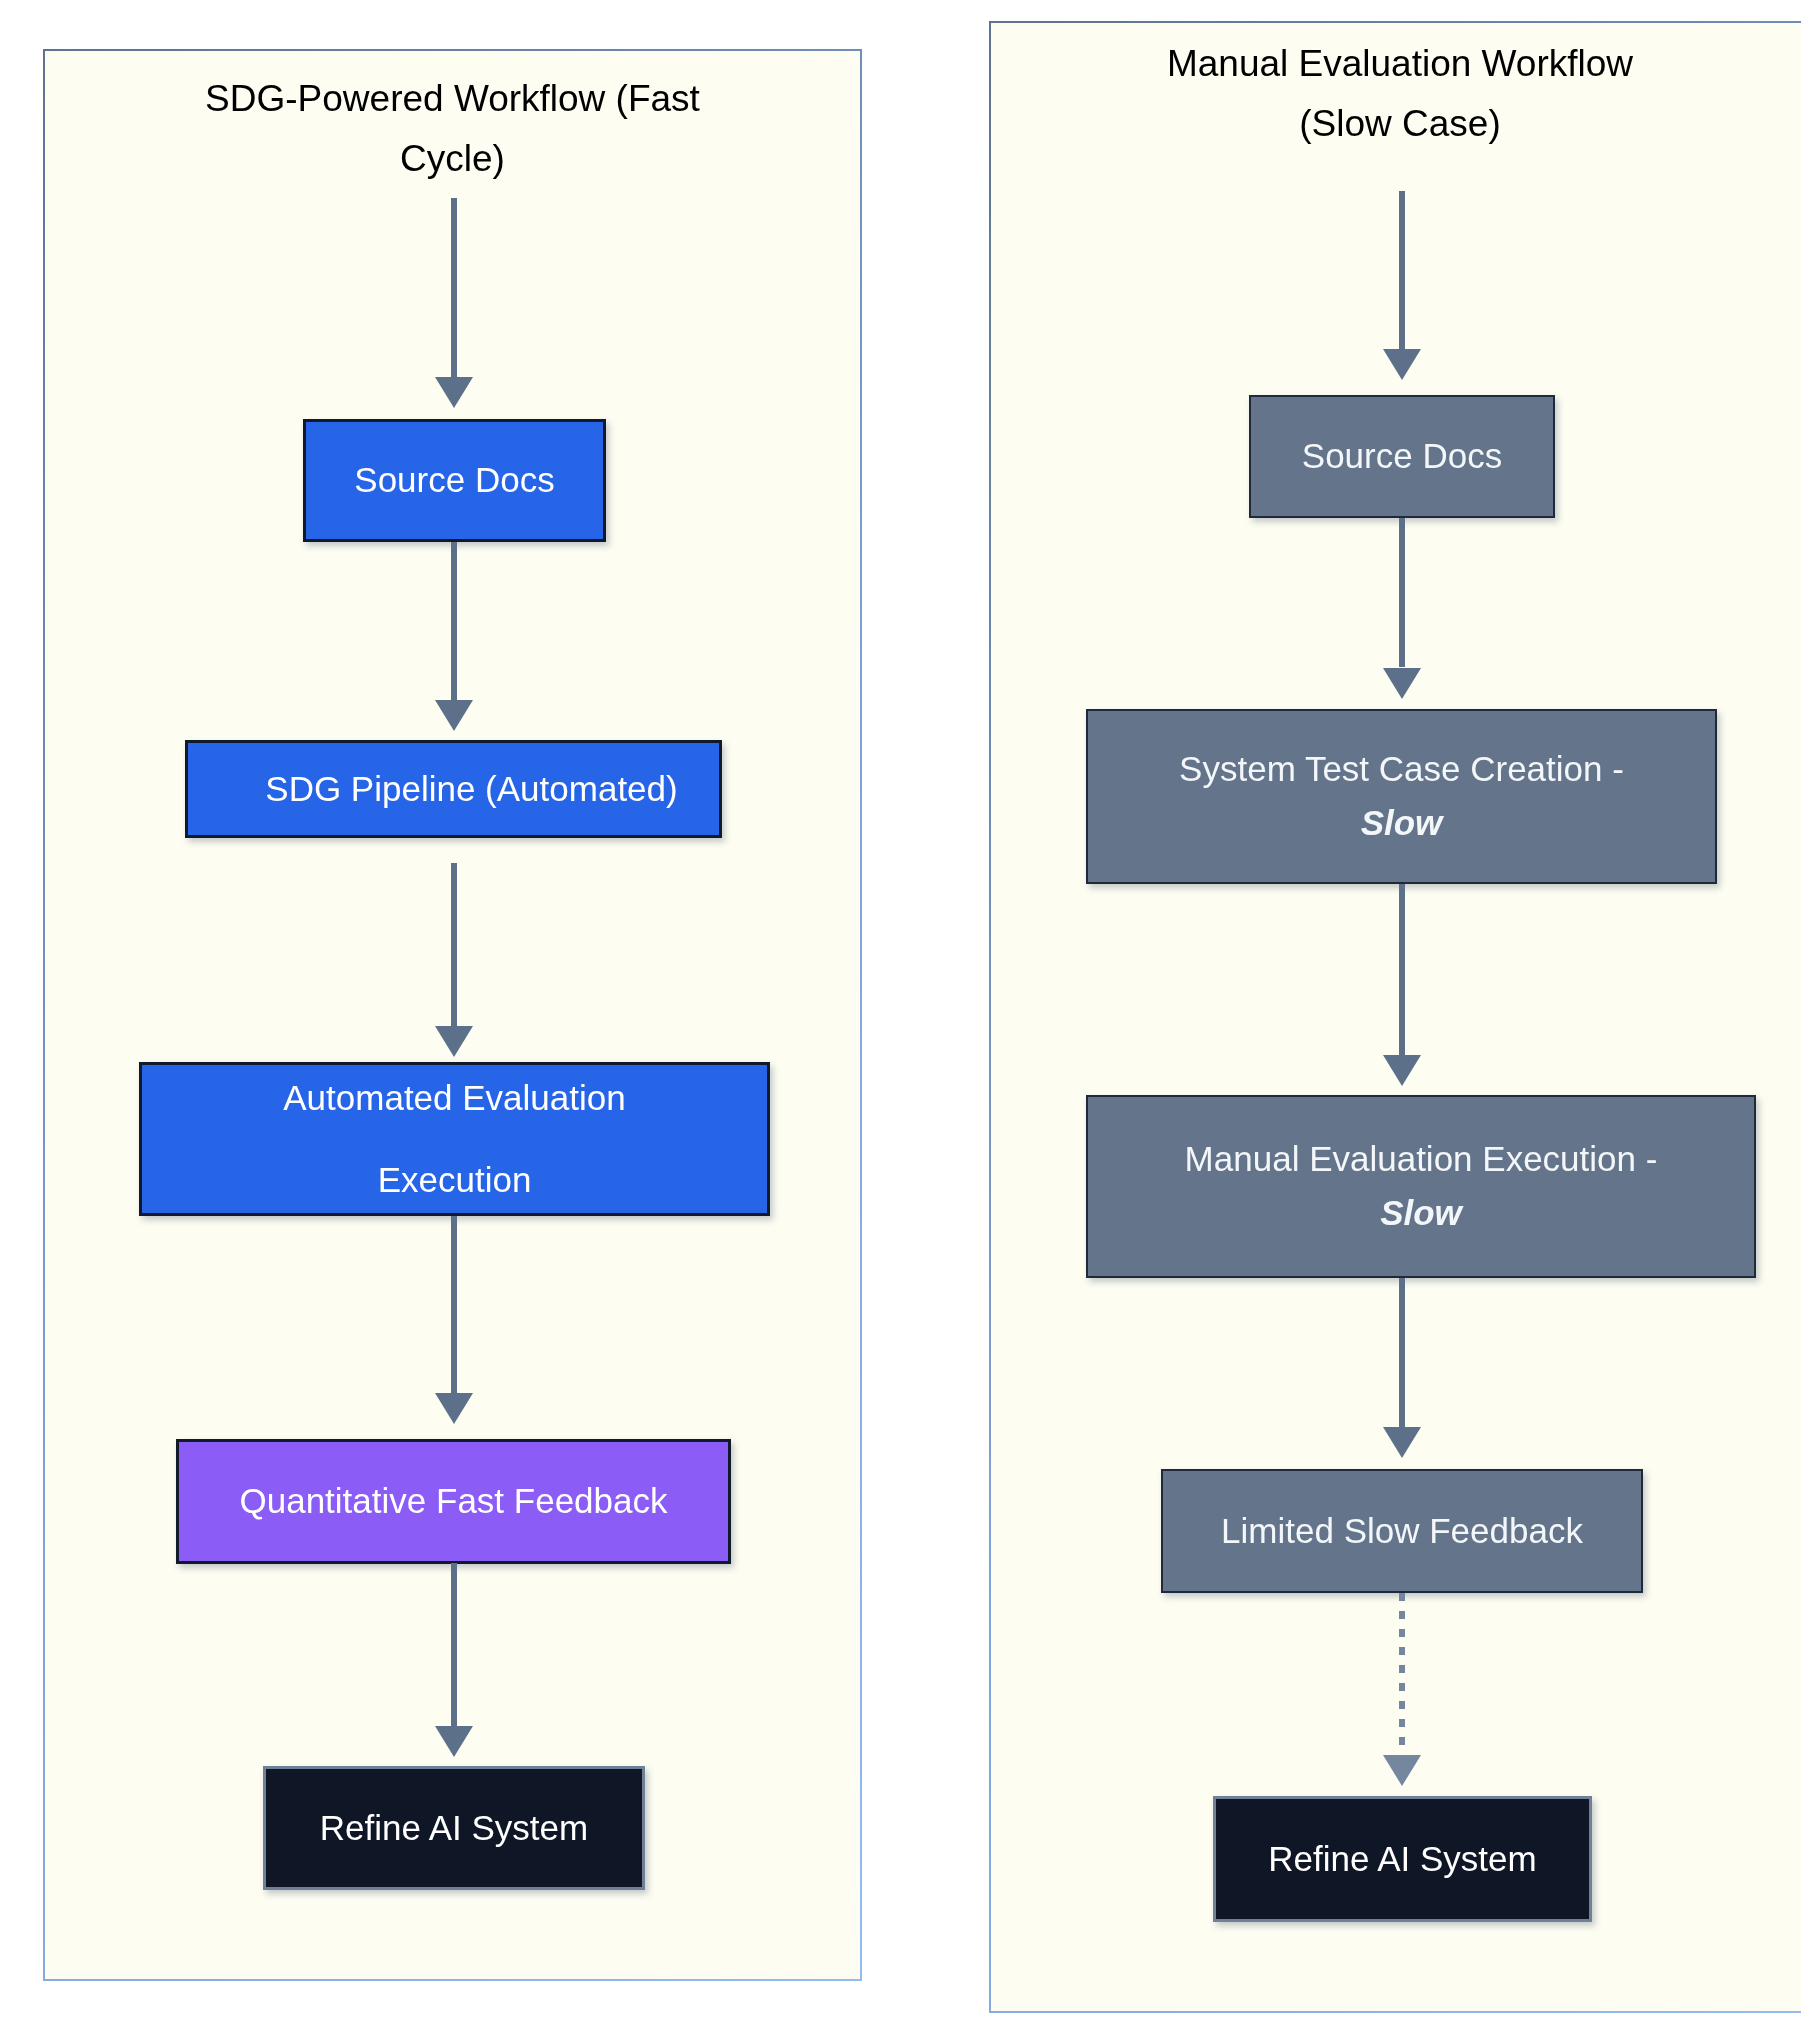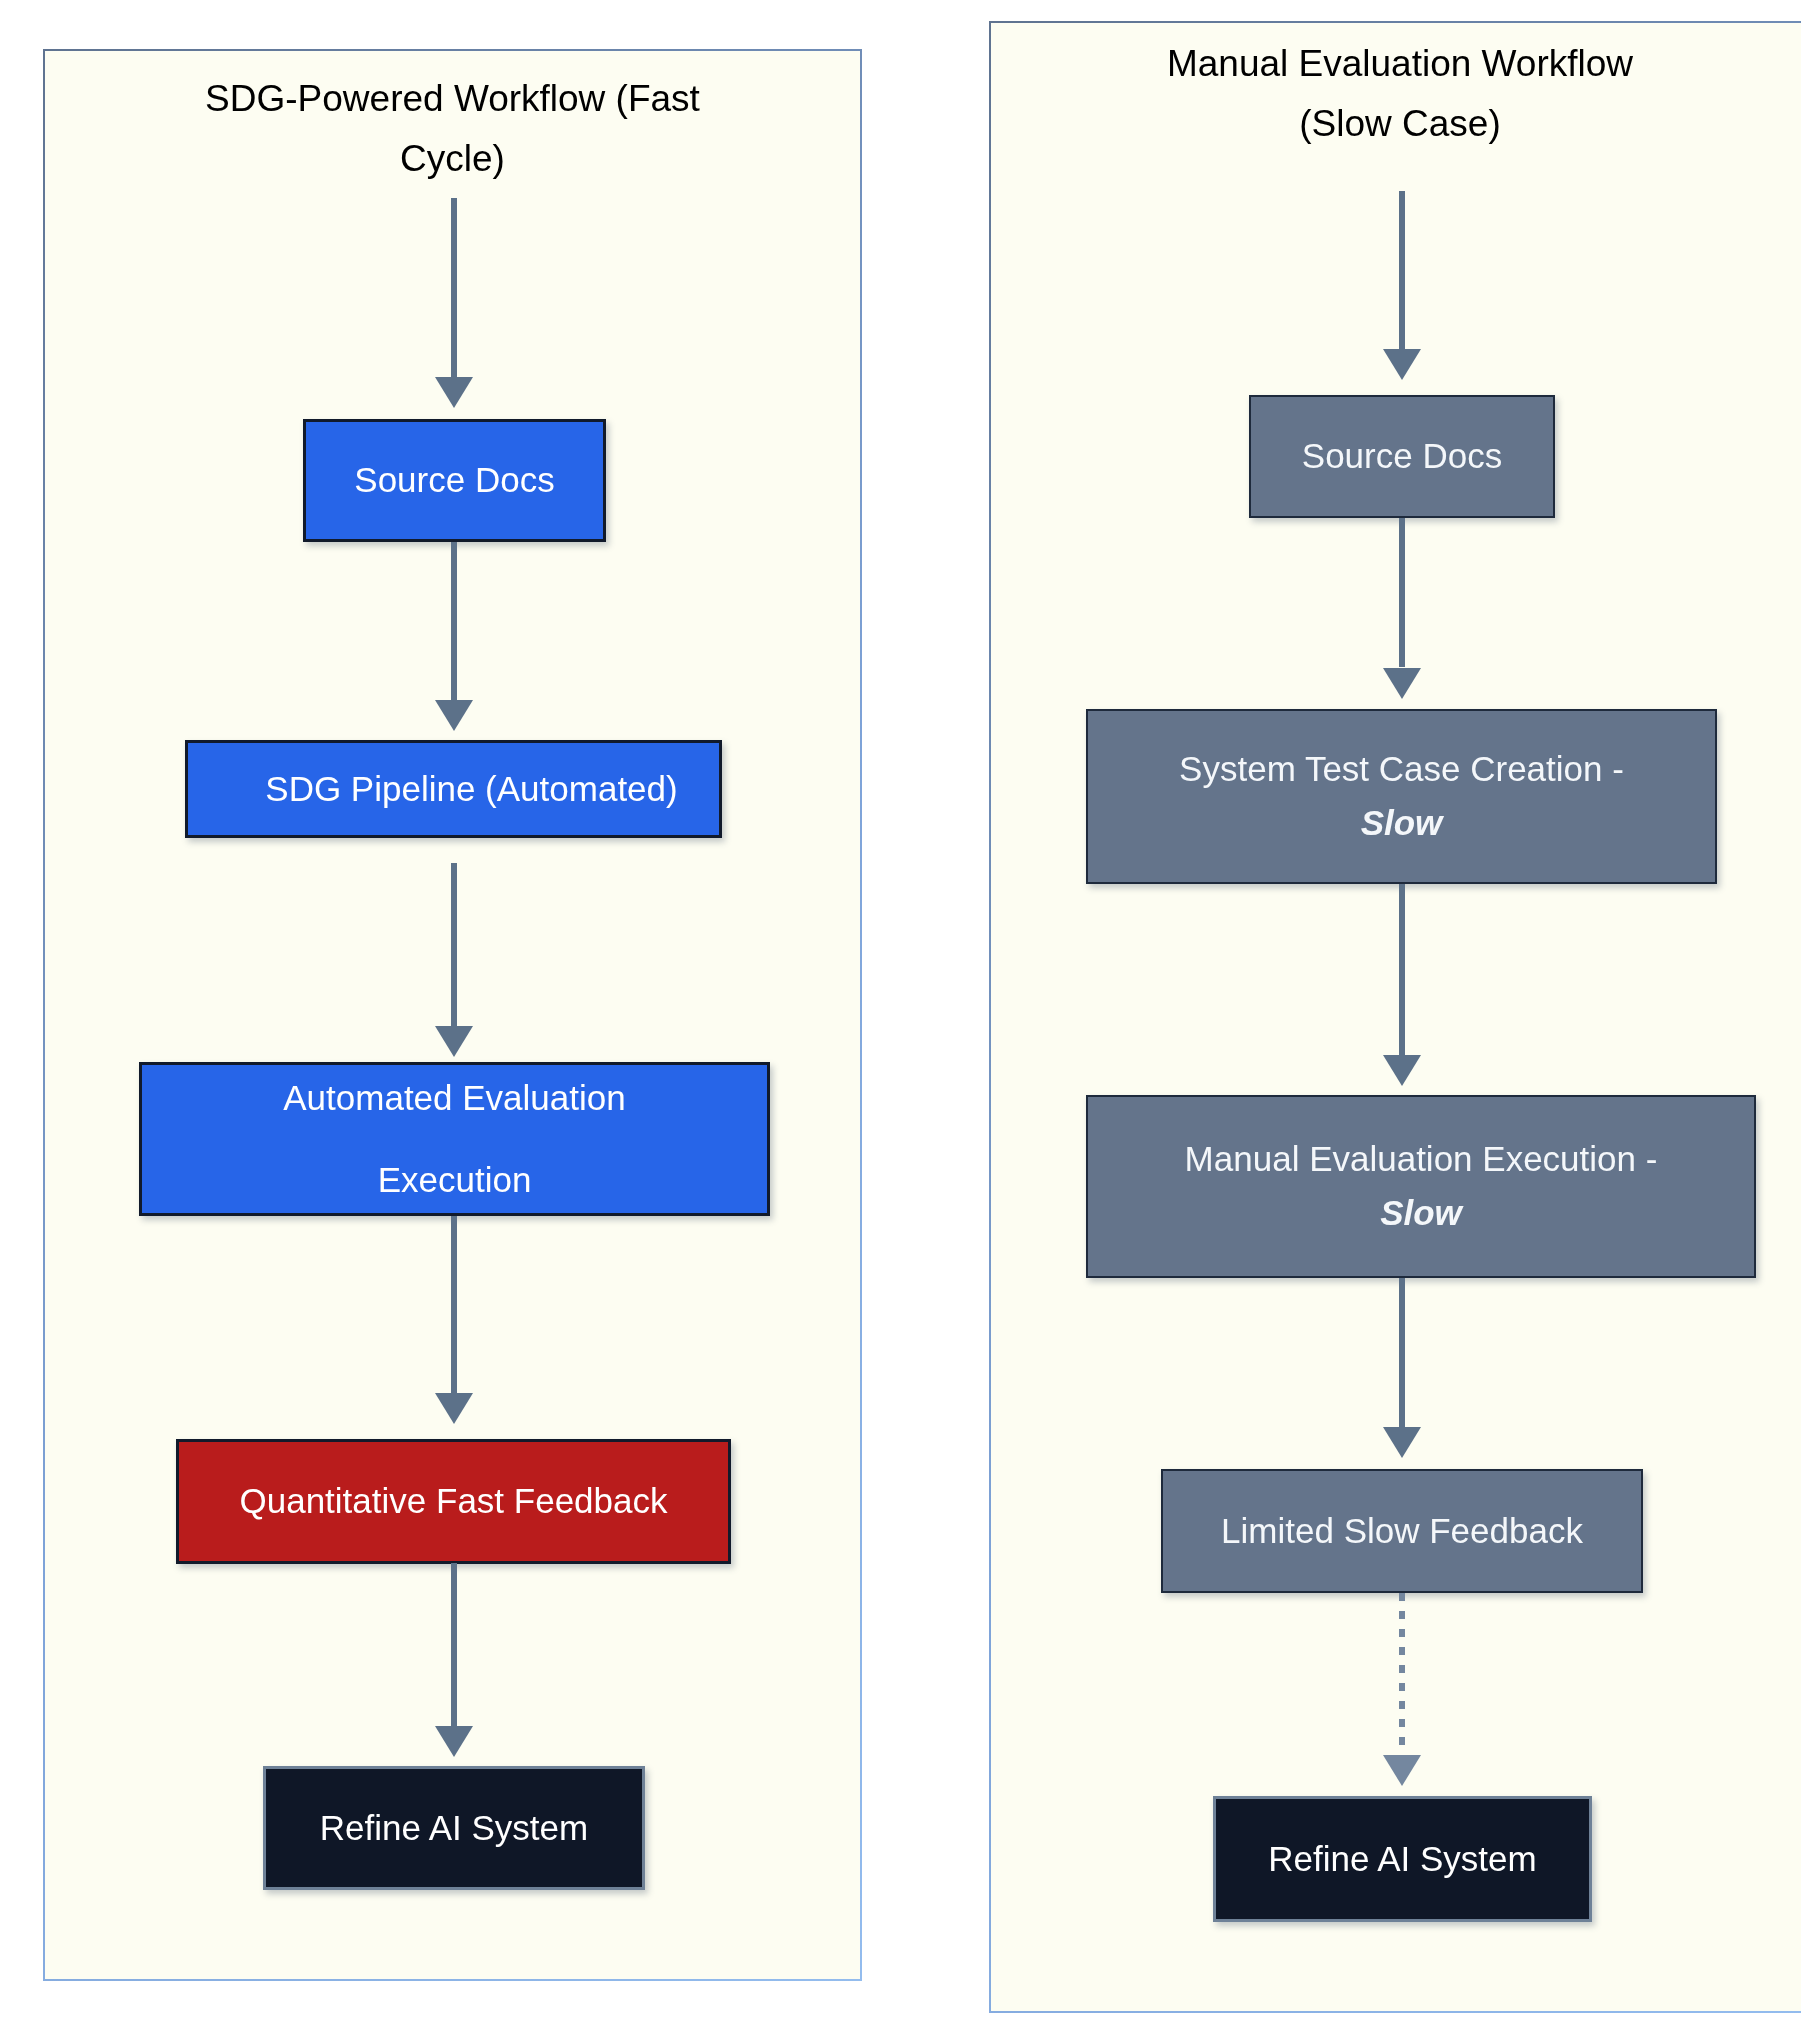--- a/index.html
+++ b/index.html
@@ -35,21 +35,21 @@
   .node {
     position: absolute;
     display: flex; flex-direction: column;
     align-items: center; justify-content: center;
     text-align: center;
     font-size: 35px; color: #FFFFFF;
     line-height: 1.55;
     box-shadow: 2.7px 3.7px 6.4px rgba(71, 85, 105, 0.30);
   }
   .node.blue      { background: #2765E8; border: 3.2px solid #111A2B; }
-  .node.lightblue { background: #b91c1c; border: 3.2px solid #111A2B; }
+  .node.lightblue { background: #8b5cf6; border: 3.2px solid #111A2B; }
   .node.slate     { background: #64748B; border: 2.7px solid #1E2A3C; color: #F4F7FA; }
   .node.dark      { background: #0F1727; border: 3.2px solid #6E8197; }
   .node .l2.italic { font-style: italic; font-weight: bold; }
 
   
   .p0-b0 { left: 258px; top: 368px;  width: 303px;  height: 123px; }
   .p0-b1 { left: 140px; top: 689px; width: 537px; height: 98px; padding-left: 36px; }
   .p0-b2 { left: 94px; top: 1011px; width: 631px; height: 154px; gap: 28px; }
   .p0-b3 { left: 131px; top: 1388px; width: 555px; height: 125px; }
   .p0-b4 { left: 218px; top: 1715px; width: 382px;  height: 124px; }

